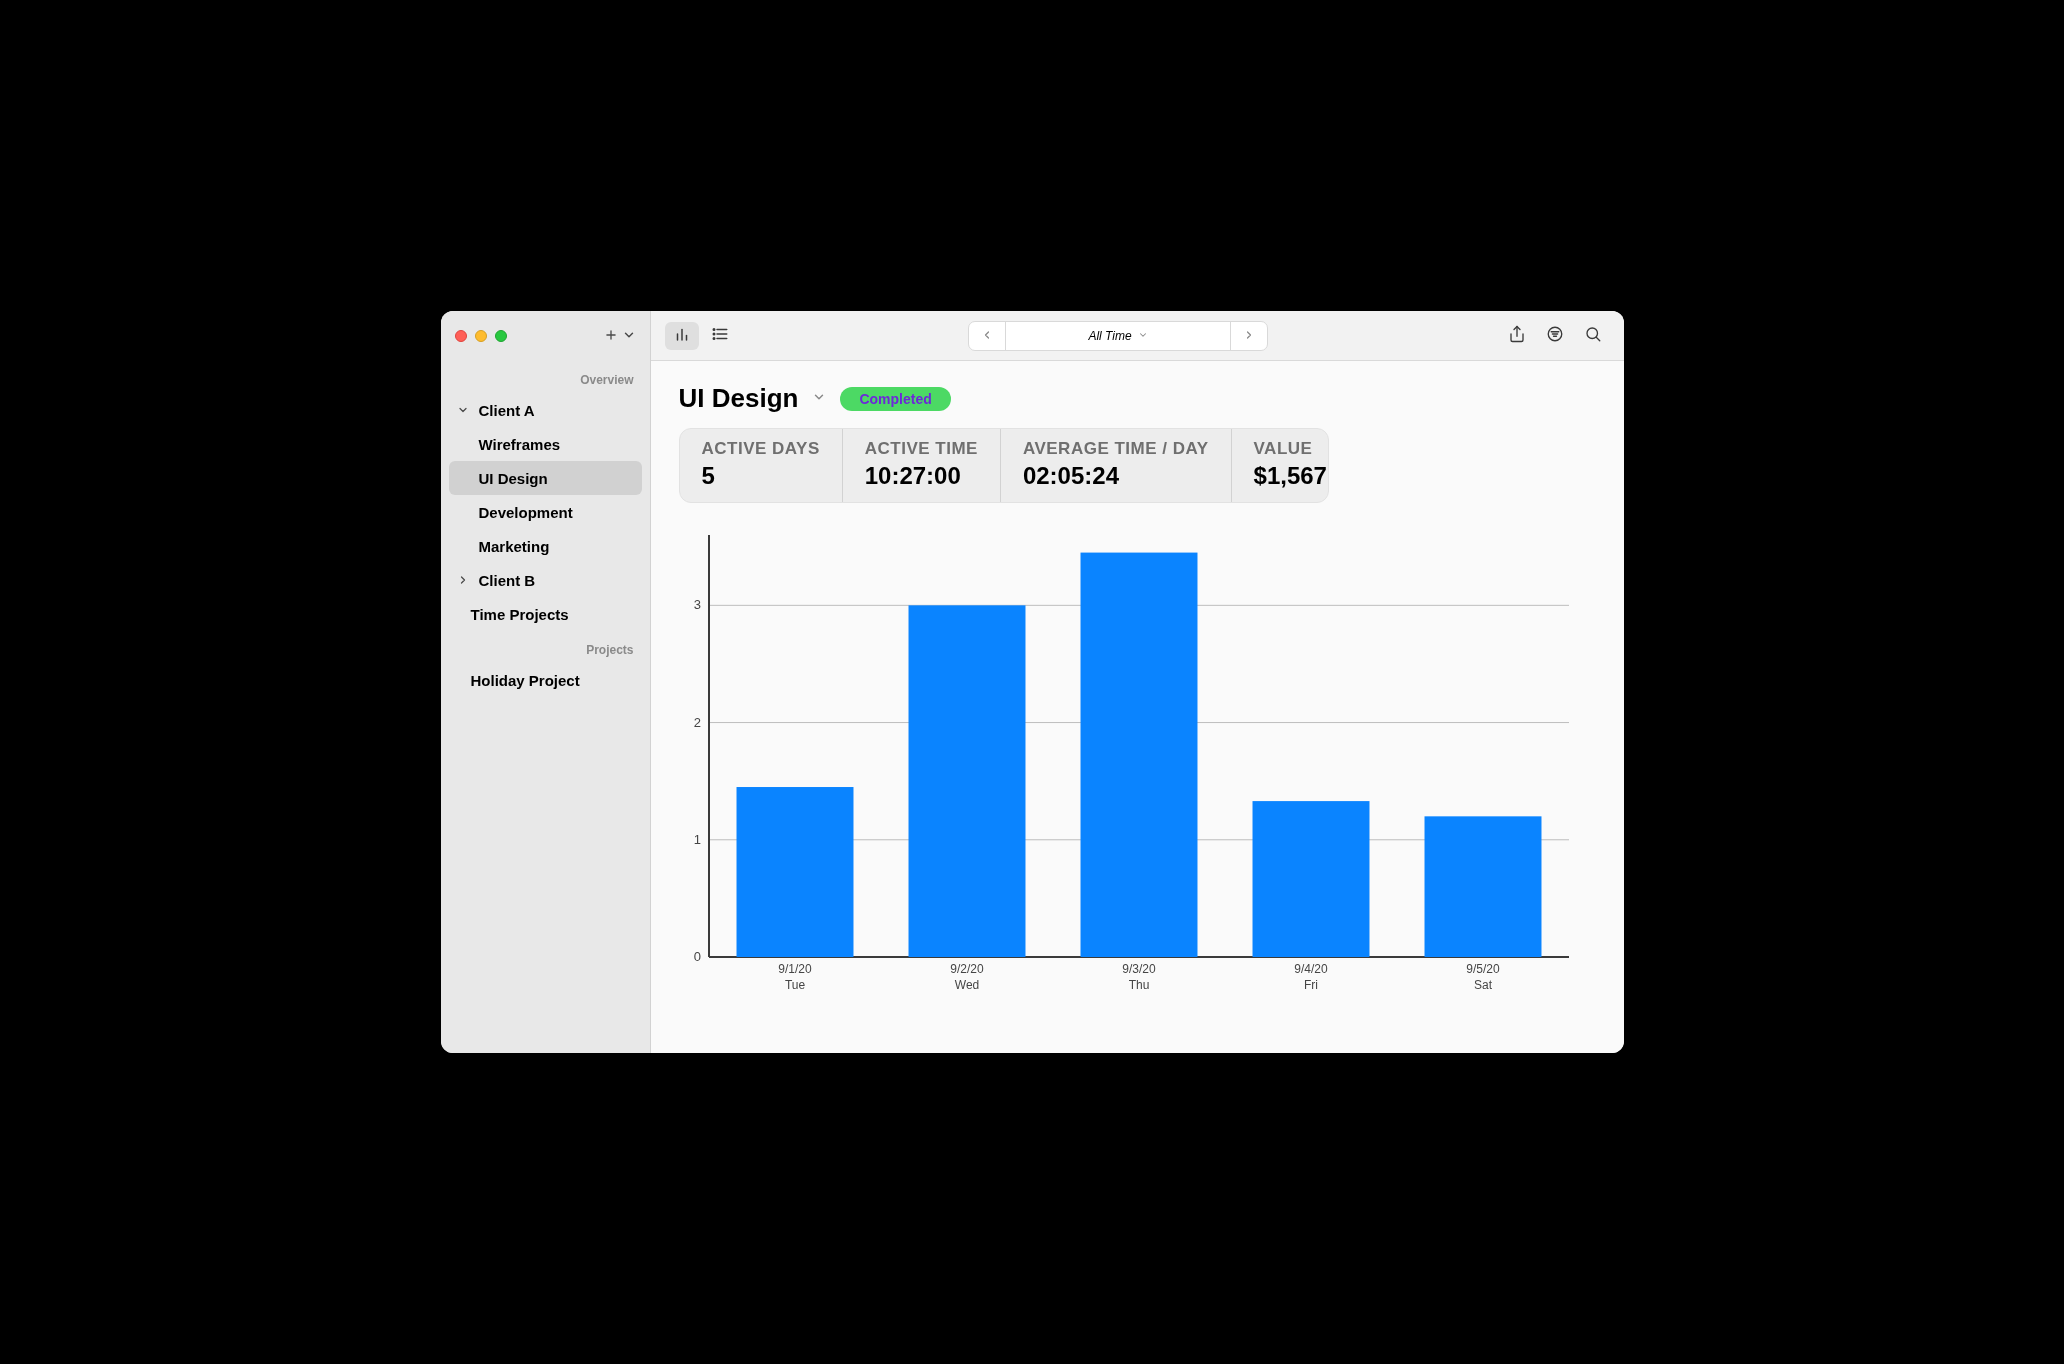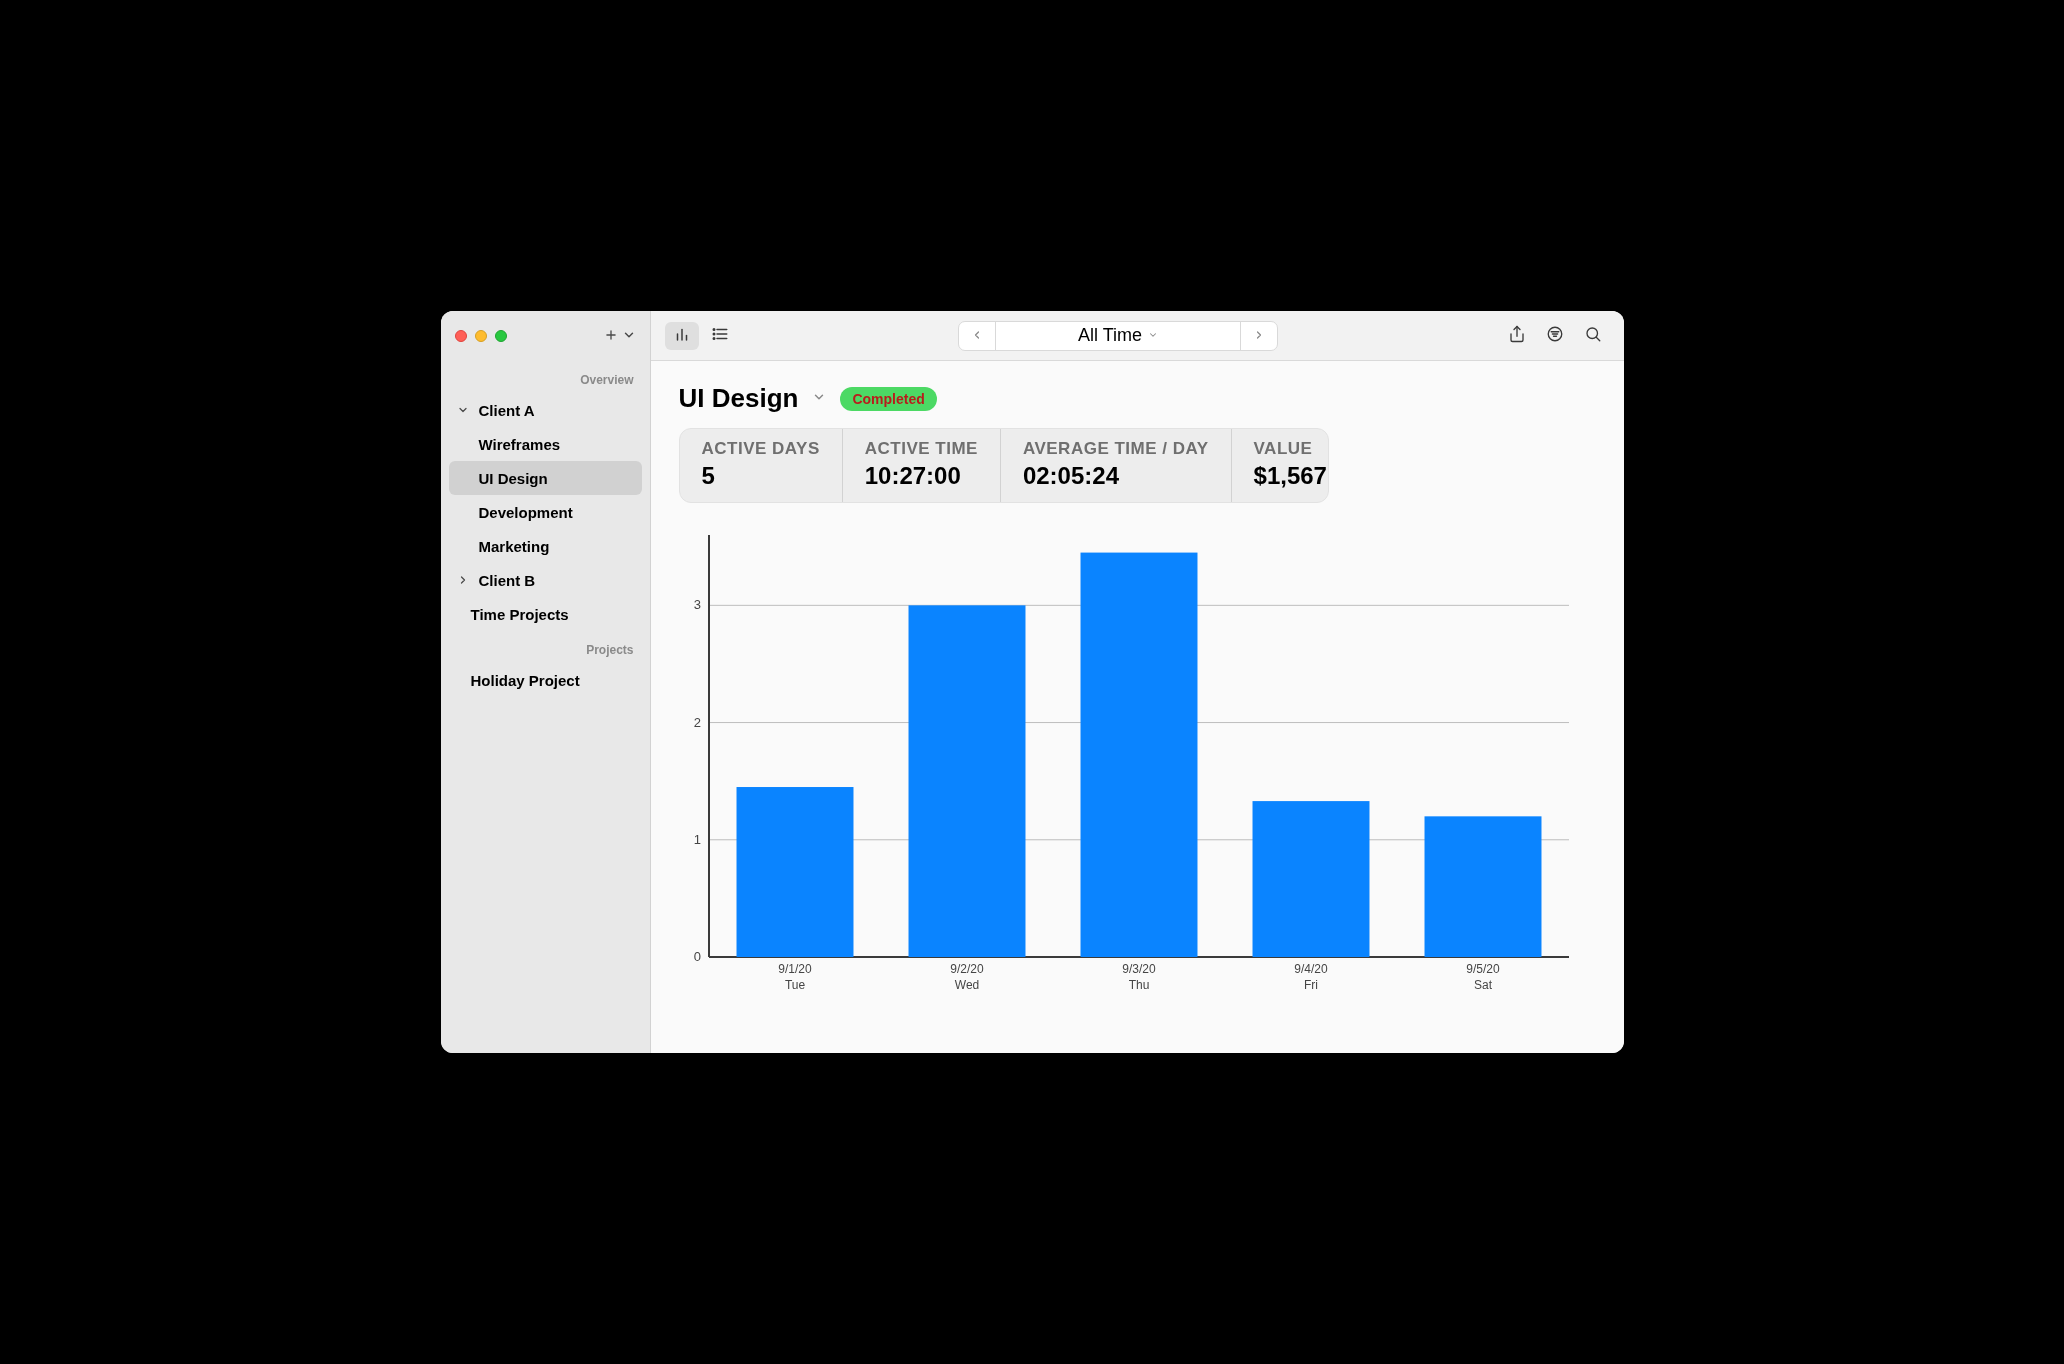--- a/index.html
+++ b/index.html
@@ -55,28 +55,28 @@
   .main{flex:1;display:flex;flex-direction:column;min-width:0;}
   
   .toolbar{height:50px;flex:none;background:var(--toolbar-bg);border-bottom:1px solid var(--toolbar-border);display:flex;align-items:center;padding:0 14px;gap:10px;}
   .toolbar .group{display:flex;align-items:center;gap:4px;}
   .icon-btn{width:34px;height:28px;border-radius:6px;display:flex;align-items:center;justify-content:center;color:#3a3a3a;cursor:pointer;}
   .icon-btn.active{background:rgba(0,0,0,.08);}
   .toolbar .flex{flex:1;}
   .range-picker{display:flex;align-items:center;height:30px;border:1px solid var(--toolbar-border);background:var(--pill-bg);border-radius:7px;overflow:hidden;}
   .range-picker .nav{width:36px;height:100%;display:flex;align-items:center;justify-content:center;color:#8a8a8a;cursor:pointer;}
   .range-picker .nav + .label{border-left:1px solid var(--toolbar-border);}
-  .range-picker .label{padding:0 82px;height:100%;display:flex;align-items:center;gap:6px;font-size:18px;border-right:1px solid var(--toolbar-border);cursor:pointer;}
+  .range-picker .label{padding:0 82px;height:100%;display:flex;align-items:center;gap:6px;font-size:12px;border-right:1px solid var(--toolbar-border);cursor:pointer;font-style:italic;}
   .range-picker .label .caret{color:#8a8a8a;font-size:10px;}
   
   .content{flex:1;padding:22px 28px;overflow:auto;background:var(--bg-content);}
   .title-row{display:flex;align-items:center;gap:14px;margin-bottom:14px;}
   .title-row h1{margin:0;font-size:26px;font-weight:700;}
   .title-caret{color:#8a8a8a;}
-  .status-badge{padding:4px 12px;border-radius:999px;font-size:14px;font-weight:600;color:#b91c1c;}
+  .status-badge{padding:4px 19px;border-radius:999px;font-size:14px;font-weight:600;color:#6d28d9;}
   
   .stats{display:flex;background:var(--card);border:1px solid var(--card-border);border-radius:12px;overflow:hidden;width:650px;}
   .stat{padding:10px 22px 12px 22px;}
   .stat + .stat{border-left:1px solid var(--divider);}
   .stat .label{font-size:17px;letter-spacing:.5px;font-weight:600;color:var(--text-muted);margin-bottom:3px;white-space:nowrap;}
   .stat .value{font-size:24px;font-weight:700;white-space:nowrap;}
   
   .chart-wrap{margin-top:24px;}
   svg.chart{width:100%;height:470px;display:block;}
   .y-tick text{font-size:13px;fill:#454545;}

